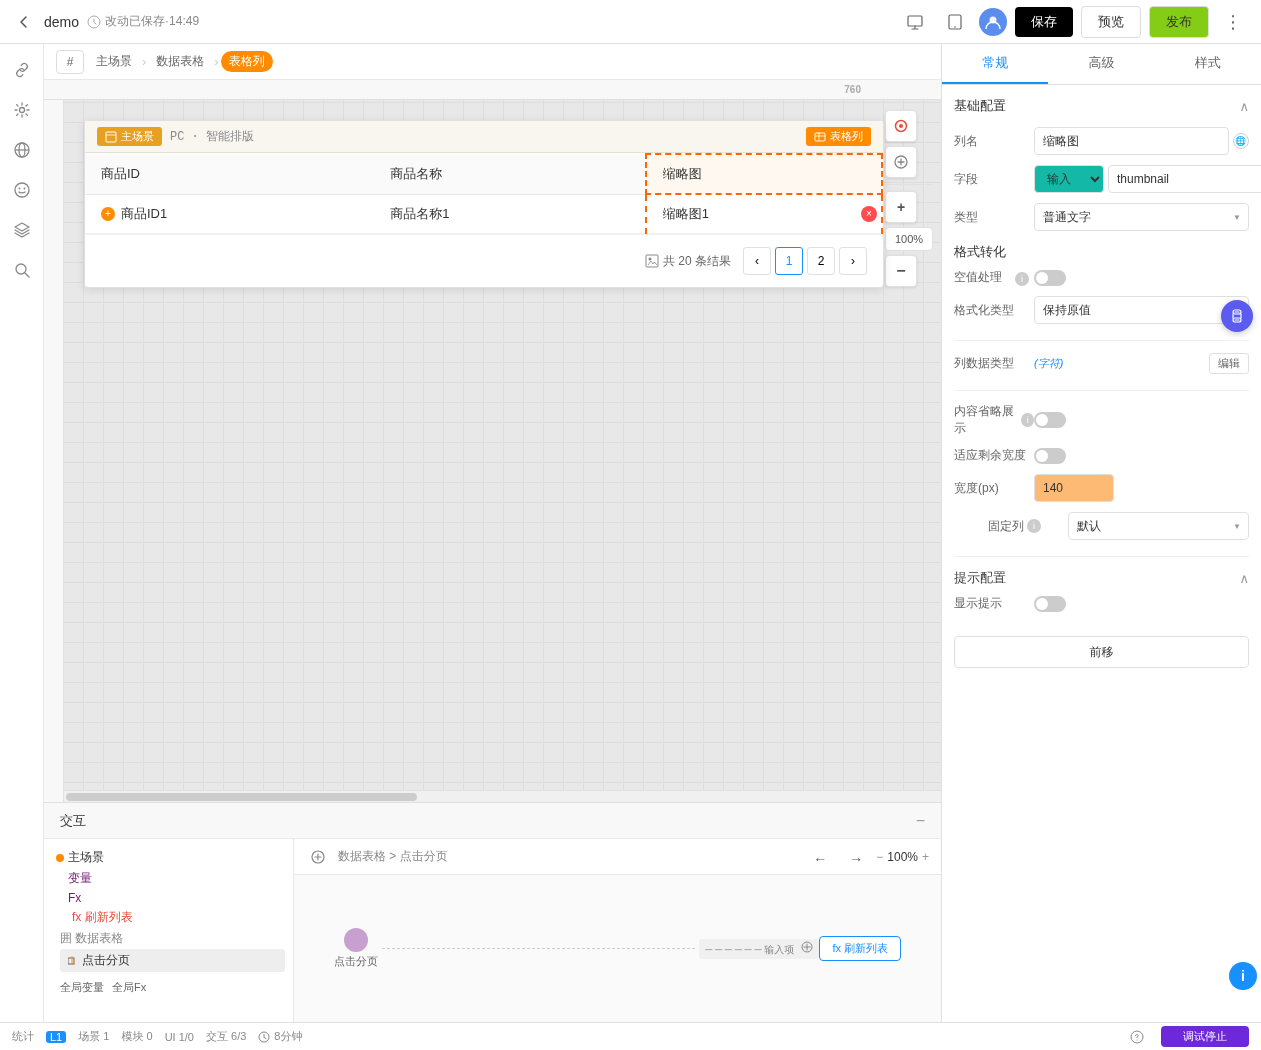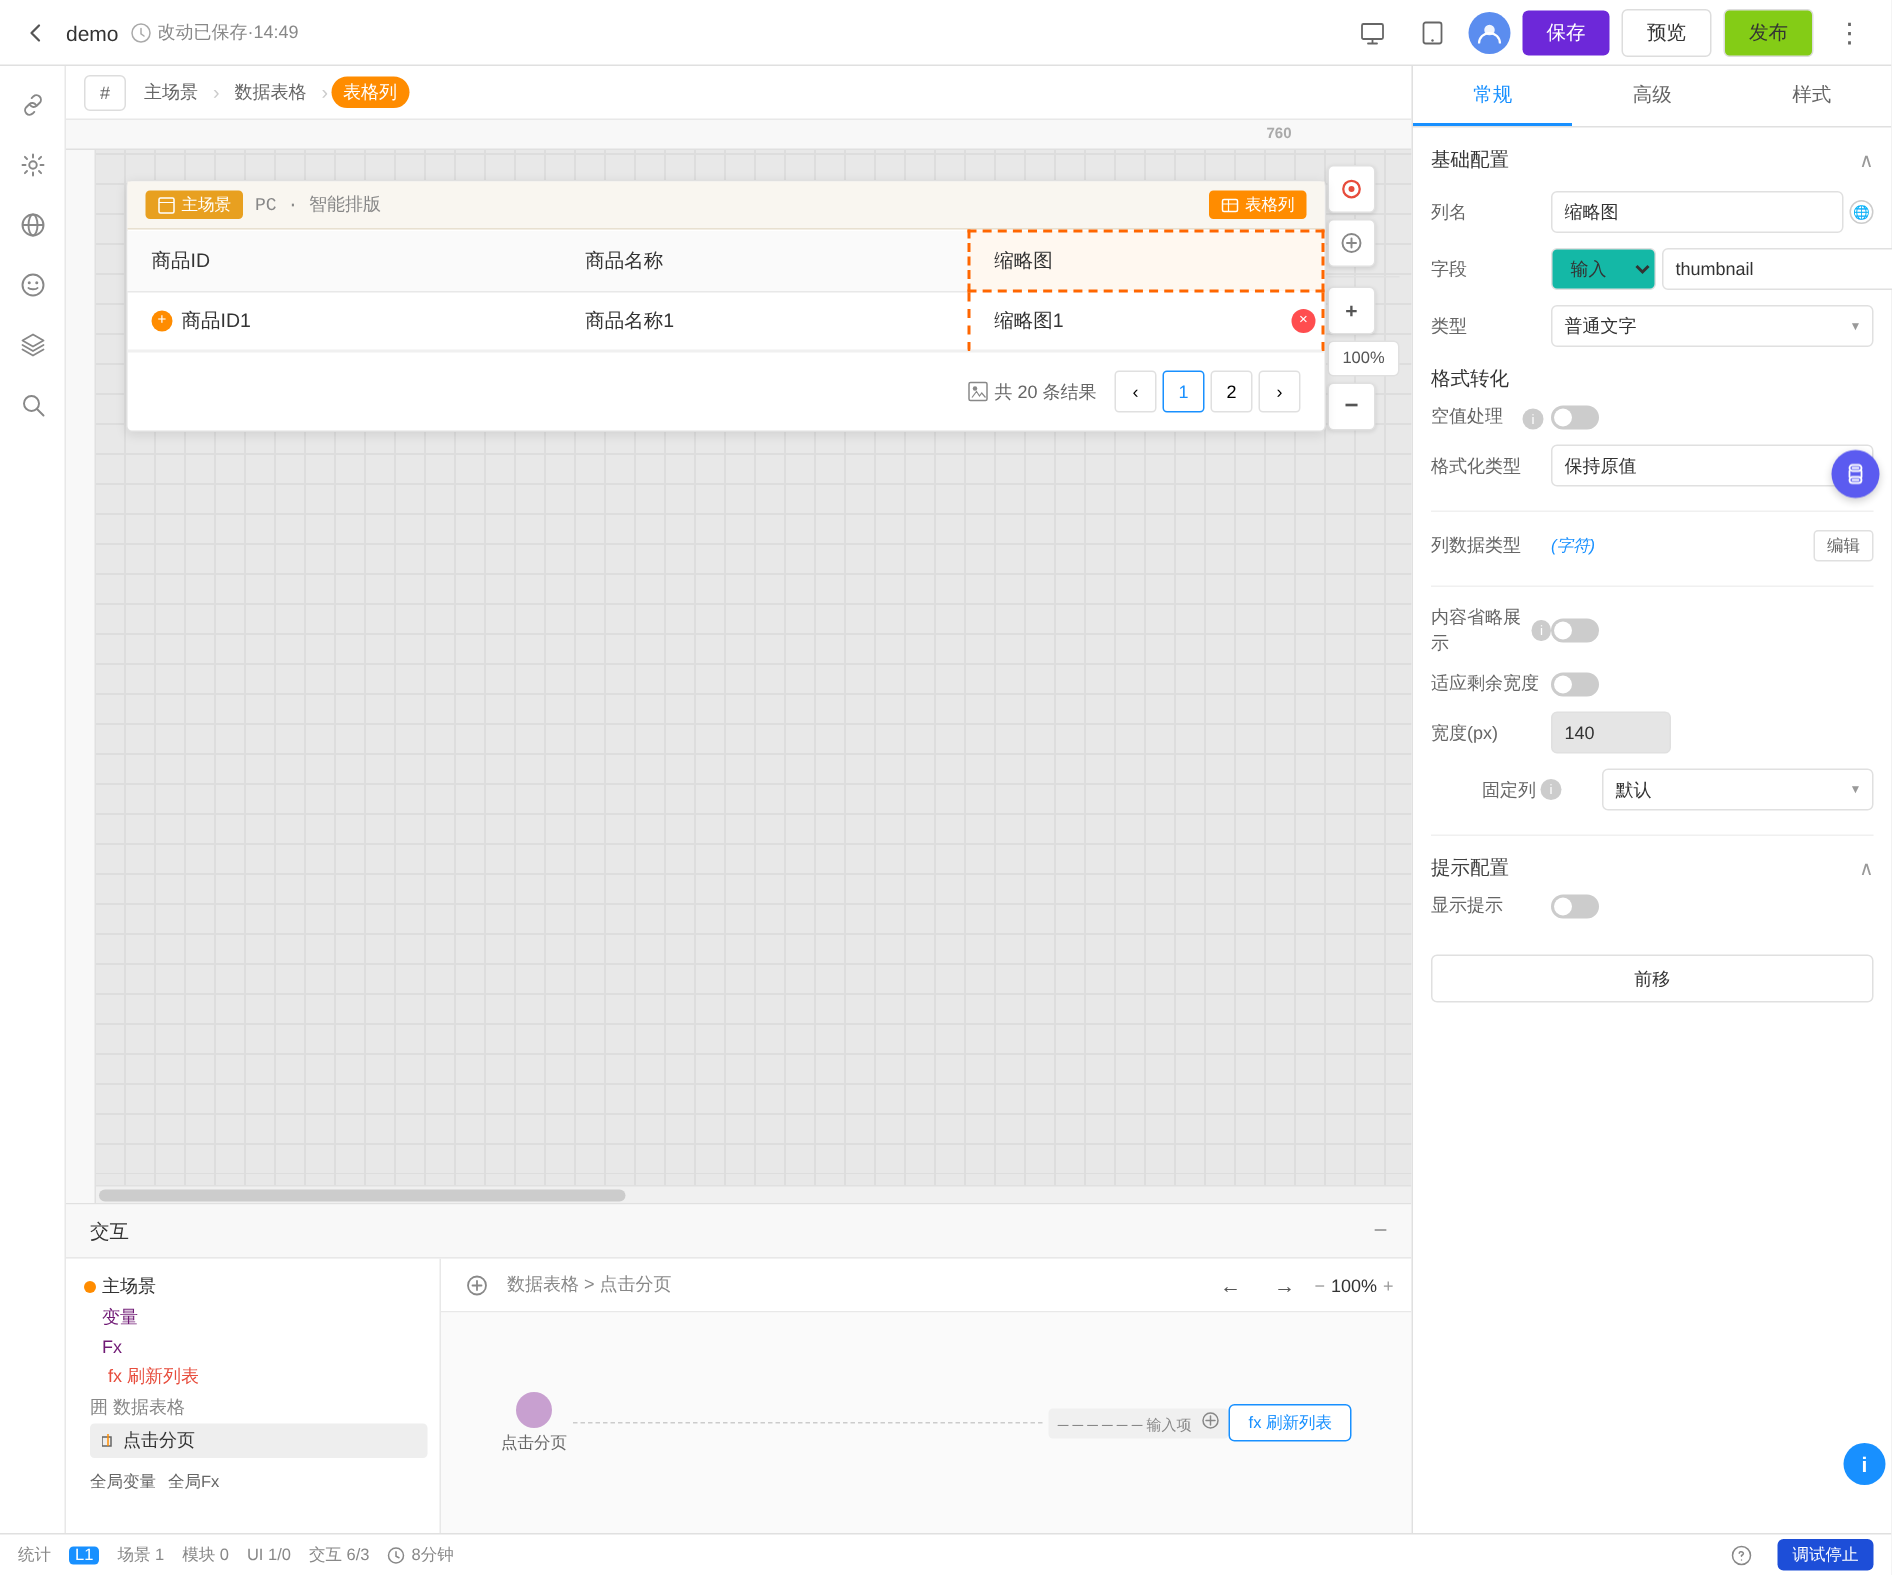--- a/index.html
+++ b/index.html
@@ -6,21 +6,21 @@
     body { font-family: -apple-system, BlinkMacSystemFont, 'PingFang SC', 'Microsoft YaHei', sans-serif; font-size: 13px; background: #f0f0f0; width: 1261px; height: 1050px; overflow: hidden; display: flex; flex-direction: column; }
 
     
     .topbar { height: 44px; background: #fff; border-bottom: 1px solid #e0e0e0; display: flex; align-items: center; padding: 0 12px; gap: 8px; flex-shrink: 0; }
     .topbar-left { display: flex; align-items: center; gap: 8px; flex: 1; }
     .back-btn { width: 24px; height: 24px; display: flex; align-items: center; justify-content: center; cursor: pointer; color: #555; }
     .app-title { font-size: 14px; color: #333; font-weight: 500; }
     .save-status { color: #888; font-size: 12px; display: flex; align-items: center; gap: 4px; }
     .topbar-right { display: flex; align-items: center; gap: 8px; }
     .icon-btn { width: 32px; height: 32px; display: flex; align-items: center; justify-content: center; cursor: pointer; color: #555; border-radius: 4px; }
-    .btn-save { background: #6d28d9; color: #fff; border: none; border-radius: 4px; padding: 6px 16px; font-size: 13px; cursor: pointer; font-weight: 500; }
+    .btn-save { background: #000000; color: #fff; border: none; border-radius: 4px; padding: 6px 16px; font-size: 13px; cursor: pointer; font-weight: 500; }
     .btn-preview { background: #fff; color: #333; border: 1px solid #ddd; border-radius: 4px; padding: 6px 16px; font-size: 13px; cursor: pointer; }
     .btn-publish { background: #84cc16; color: #333; border: 1px solid #ddd; border-radius: 4px; padding: 6px 16px; font-size: 13px; cursor: pointer; }
     .avatar { width: 28px; height: 28px; border-radius: 50%; background: #5b8def; display: flex; align-items: center; justify-content: center; color: #fff; font-size: 12px; overflow: hidden; }
 
     
     .main-layout { display: flex; flex: 1; overflow: hidden; }
 
     
     .left-sidebar { width: 44px; background: #fff; border-right: 1px solid #e8e8e8; display: flex; flex-direction: column; align-items: center; padding: 8px 0; gap: 4px; flex-shrink: 0; }
     .sidebar-icon { width: 36px; height: 36px; display: flex; align-items: center; justify-content: center; cursor: pointer; border-radius: 6px; color: #666; }
@@ -105,21 +105,21 @@
     .prop-field-row { display: flex; align-items: center; gap: 4px; flex: 1; }
     .prop-field-select { height: 28px; border: 1px solid #e0e0e0; border-radius: 4px; padding: 0 8px; font-size: 12px; color: #333; background: #14b8a6; width: 70px; }
     .prop-field-input { height: 28px; border: 1px solid #e0e0e0; border-radius: 4px; padding: 0 8px; font-size: 12px; color: #333; background: #fff; flex: 1; }
     .toggle-switch { width: 32px; height: 16px; background: #ccc; border-radius: 8px; position: relative; cursor: pointer; }
     .toggle-switch::after { content: ''; position: absolute; width: 12px; height: 12px; background: #fff; border-radius: 50%; top: 2px; left: 2px; transition: left 0.2s; }
     .prop-divider { height: 1px; background: #f0f0f0; margin: 12px 0; }
     .info-icon { width: 14px; height: 14px; border-radius: 50%; background: #ccc; color: #fff; font-size: 9px; display: inline-flex; align-items: center; justify-content: center; cursor: pointer; }
     .type-label { font-size: 11px; color: #1890ff; font-style: italic; }
     .edit-btn { font-size: 11px; color: #666; border: 1px solid #e0e0e0; border-radius: 3px; padding: 2px 8px; cursor: pointer; background: #fff; }
     .globe-icon { width: 16px; height: 16px; border: 1px solid #ccc; border-radius: 50%; display: flex; align-items: center; justify-content: center; font-size: 9px; color: #888; cursor: pointer; }
-    .prop-number-input { width: 100%; height: 28px; border: 1px solid #e0e0e0; border-radius: 4px; padding: 0 8px; font-size: 12px; color: #333; background: #e5e5e5; }
+    .prop-number-input { width: 100%; height: 28px; border: 1px solid #e0e0e0; border-radius: 4px; padding: 0 8px; font-size: 12px; color: #333; background: #fdba74; }
 
     
     .statusbar { height: 28px; background: #fff; border-top: 1px solid #e0e0e0; display: flex; align-items: center; padding: 0 12px; gap: 12px; flex-shrink: 0; }
     .statusbar-item { font-size: 11px; color: #888; display: flex; align-items: center; gap: 4px; }
 
     
     .collapse-btn { cursor: pointer; color: #999; }
 
     .canvas-scrollbar { height: 12px; background: #f0f0f0; border-top: 1px solid #e0e0e0; }
     .canvas-scrollbar-thumb { height: 8px; margin: 2px; background: #ccc; border-radius: 4px; width: 40%; }
@@ -587,15 +587,15 @@
     <span>8分钟</span>
   </span>
   <div style="margin-left:auto;display:flex;align-items:center;gap:8px;">
     <div class="icon-btn">
       <svg width="14" height="14" viewBox="0 0 14 14" fill="none">
           <circle cx="7" cy="7" r="6" stroke="#888" stroke-width="1"></circle>
           <path d="M5.5 5.5c0-1 1.5-1.5 2.5-.5.7.7 0 1.5-1 2v.5" stroke="#888" stroke-width="1" stroke-linecap="round"></path>
           <circle cx="7" cy="10" r="0.5" fill="#888"></circle>
         </svg>
     </div>
-    <button style="background:#1d4ed8;color:#fff;border:none;border-radius:4px;padding:3px 10px;font-size:11px;cursor:pointer;">调试停止</button>
+    <button style="background:#6d28d9;color:#fff;border:none;border-radius:4px;padding:3px 22px;font-size:11px;cursor:pointer;">调试停止</button>
   </div>
 </div>
 
 </body></html>

